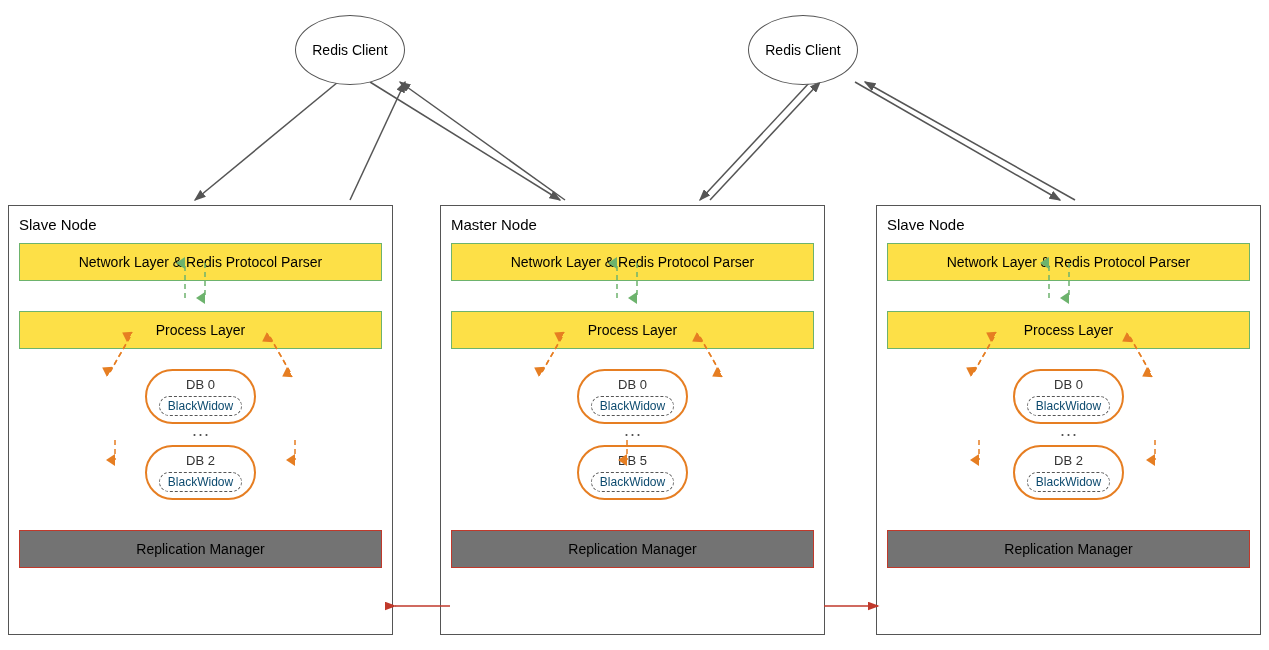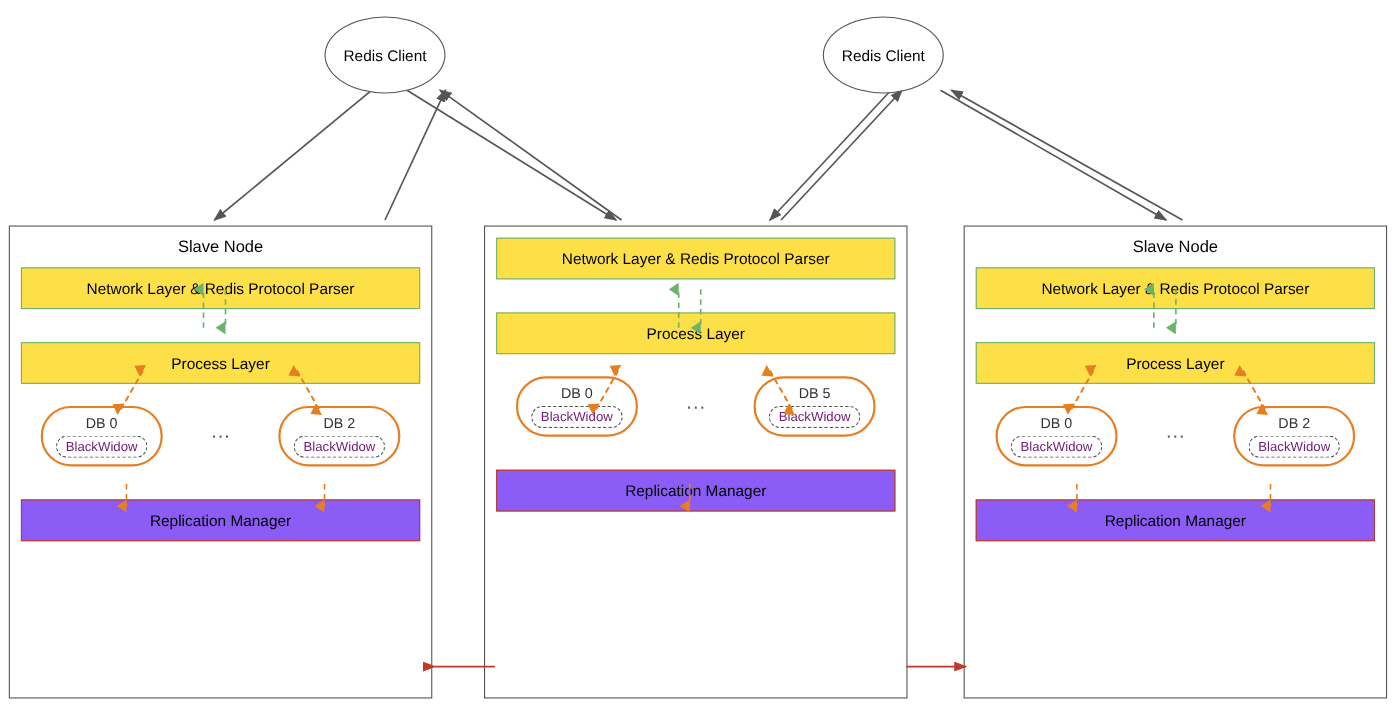--- a/index.html
+++ b/index.html
@@ -34,69 +34,69 @@
       z-index: 10;
     }
     
     .node-box {
       position: absolute;
       border: 1.5px solid #555;
       background: #fff;
       padding: 10px;
     }
     .node-title {
-      text-align: center;
       font-size: 15px;
       margin-bottom: 10px;
       font-weight: normal;
     }
     
     .layer-box {
       border: 1.5px solid #6db36d;
       padding: 10px 15px;
       text-align: center;
       margin-bottom: 8px;
       font-size: 14px;
       background: #fde047;
     }
     .replication-box {
       border: 1.5px solid #c0392b;
       padding: 10px 15px;
       text-align: center;
       font-size: 14px;
-      background: #8b5cf6;
+      background: #737373;
       margin-top: 8px;
     }
     
     .db-row {
       display: flex;
       align-items: center;
       justify-content: space-around;
       margin: 8px 0;
+      flex-direction: column;
     }
     .db-item {
       display: flex;
       flex-direction: column;
       align-items: center;
     }
     .db-oval {
       border: 2px solid #e67e22;
       border-radius: 30px;
       padding: 6px 12px;
       text-align: center;
       background: #fff;
       min-width: 80px;
     }
     .db-label {
       font-size: 13px;
       color: #333;
     }
     .bw-label {
       font-size: 12px;
-      color: #701a75;
+      color: #0c4a6e;
       border: 1.5px dashed #555;
       border-radius: 12px;
       padding: 2px 8px;
       margin-top: 4px;
       background: #fff;
     }
     .dots {
       font-size: 18px;
       color: #555;
       padding: 0 8px;
@@ -144,20 +144,21 @@
         <div class="db-oval">
           <div class="db-label">DB 2</div>
           <div class="bw-label">BlackWidow</div>
         </div>
       </div>
     </div>
     <div class="replication-box" style="margin-top:30px;">Replication Manager</div>
   </div>
 
   <div class="node-box" style="top:205px; left:440px; width:385px; height:430px;">
+    <div class="node-title">Master Node</div>
     <div class="layer-box">Network Layer &amp; Redis Protocol Parser</div>
     <div class="layer-box" style="margin-top:30px;">Process Layer</div>
     <div class="db-row" style="margin-top:20px;">
       <div class="db-item">
         <div class="db-oval">
           <div class="db-label">DB 0</div>
           <div class="bw-label">BlackWidow</div>
         </div>
       </div>
       <div class="dots">···</div>

